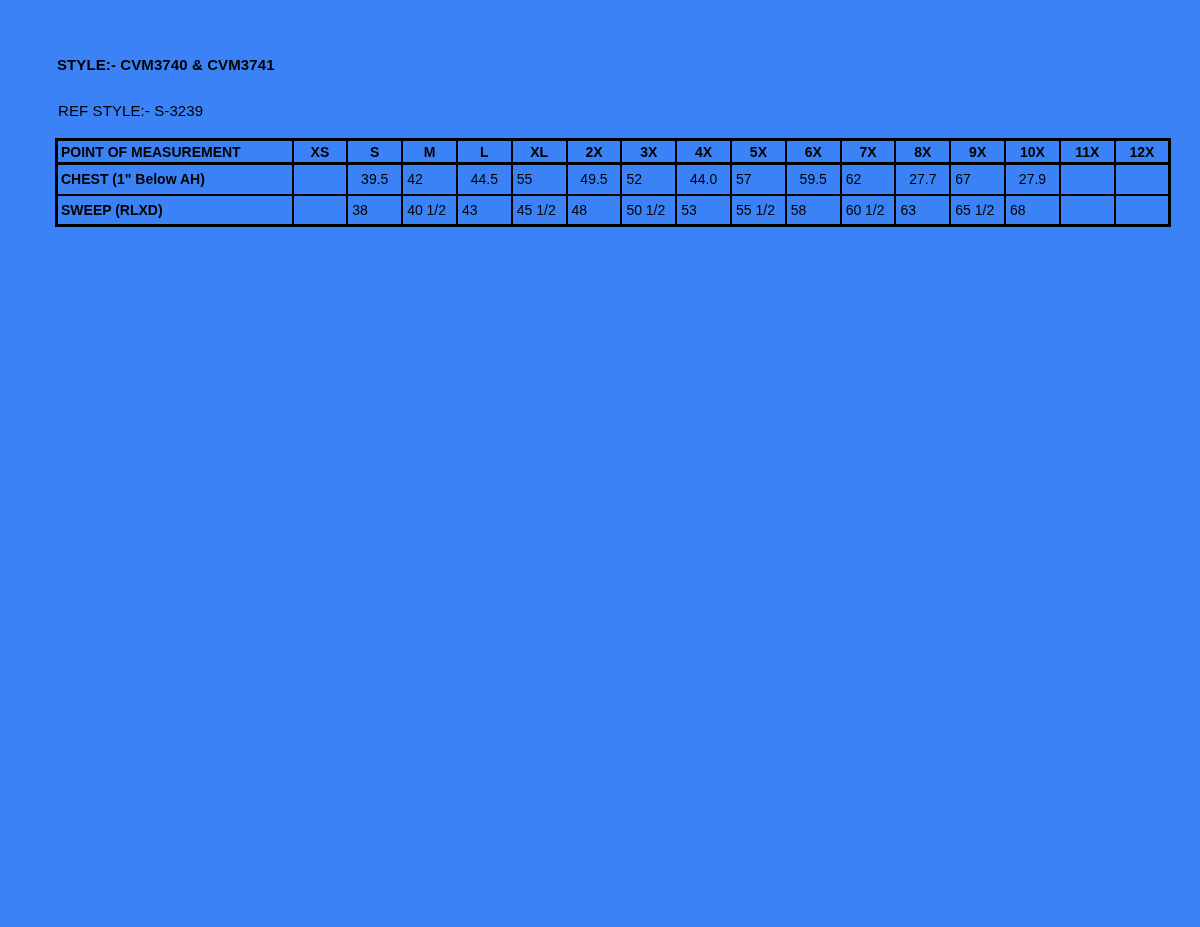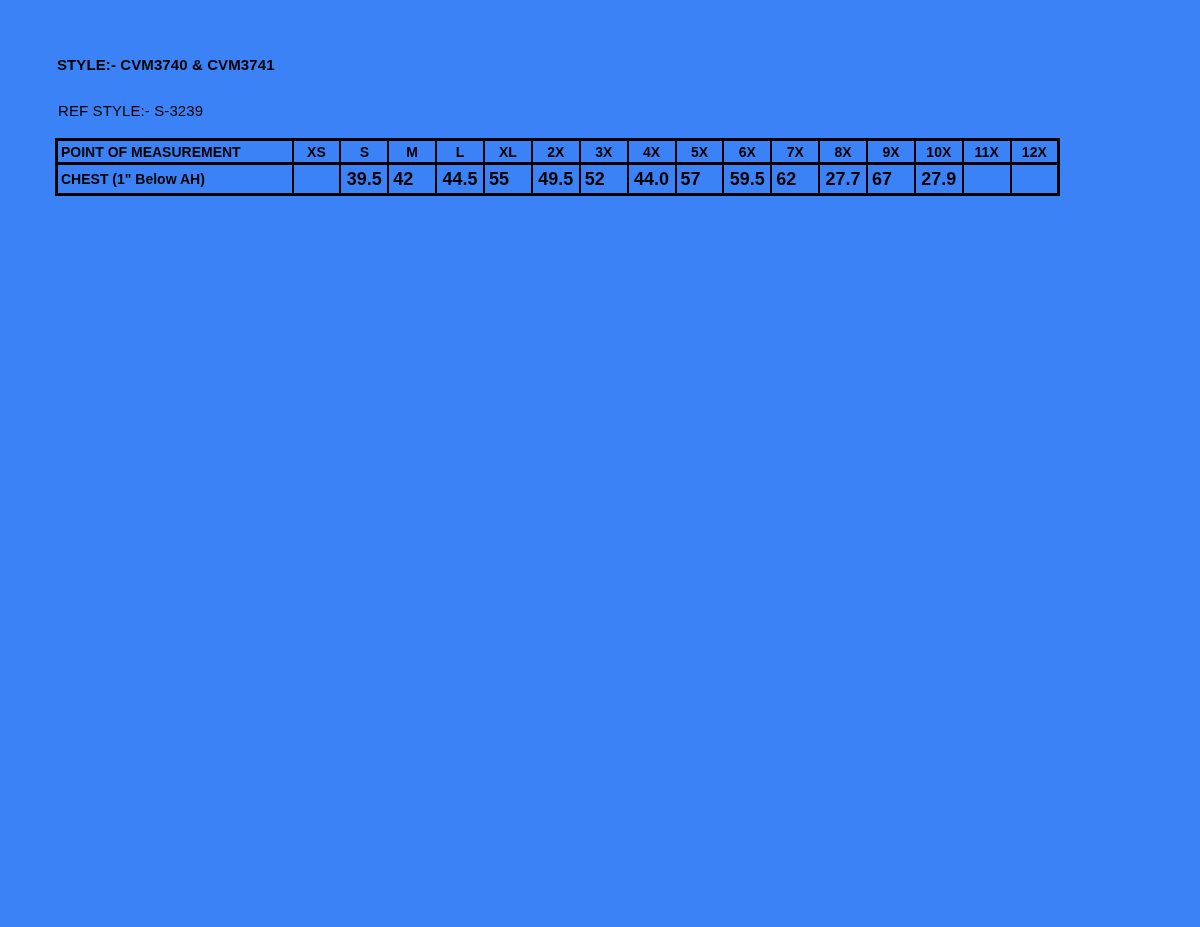--- a/index.html
+++ b/index.html
@@ -27,21 +27,21 @@
     top: 102px;
     font-size: 15px;
     font-weight: normal;
     letter-spacing: 0.1px;
     white-space: nowrap;
   }
   table.size-chart {
     position: absolute;
     left: 55px;
     top: 138px;
-    width: 1005px;
+    width: 1116px;
     border-collapse: collapse;
     table-layout: fixed;
     border: 3px solid #000000;
   }
   table.size-chart th {
     border: 2px solid #000000;
     border-top: 3px solid #000000;
     border-bottom: 3px solid #000000;
     font-size: 14px;
     font-weight: bold;
@@ -49,22 +49,22 @@
     padding: 0 2px;
     white-space: nowrap;
     overflow: hidden;
   }
   table.size-chart th.pom {
     text-align: left;
     padding-left: 3px;
   }
   table.size-chart td {
     border: 2px solid #000000;
-    font-size: 18px;
-    font-weight: bold;
+    font-size: 14px;
+    font-weight: normal;
     text-align: left;
     height: 31px;
     padding: 0 4px;
     vertical-align: middle;
     white-space: nowrap;
     overflow: hidden;
   }
   table.size-chart td.label {
     font-weight: bold;
     font-size: 14px;
@@ -135,15 +135,34 @@
           <td class="val center">44.0</td>
           <td class="val">57</td>
           <td class="val center">59.5</td>
           <td class="val">62</td>
           <td class="val center">27.7</td>
           <td class="val">67</td>
           <td class="val center">27.9</td>
           <td class="val"></td>
           <td class="val"></td>
         </tr>
+        <tr>
+          <td class="label">SWEEP (RLXD)</td>
+          <td class="val"></td>
+          <td class="val">38</td>
+          <td class="val">40 1/2</td>
+          <td class="val">43</td>
+          <td class="val">45 1/2</td>
+          <td class="val">48</td>
+          <td class="val">50 1/2</td>
+          <td class="val">53</td>
+          <td class="val">55 1/2</td>
+          <td class="val">58</td>
+          <td class="val">60 1/2</td>
+          <td class="val">63</td>
+          <td class="val">65 1/2</td>
+          <td class="val">68</td>
+          <td class="val"></td>
+          <td class="val"></td>
+        </tr>
       </tbody>
   </table>
 </div>
 
 </body></html>

